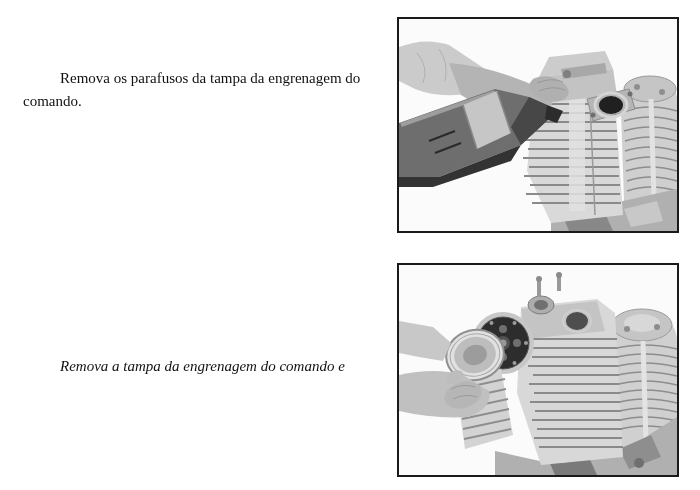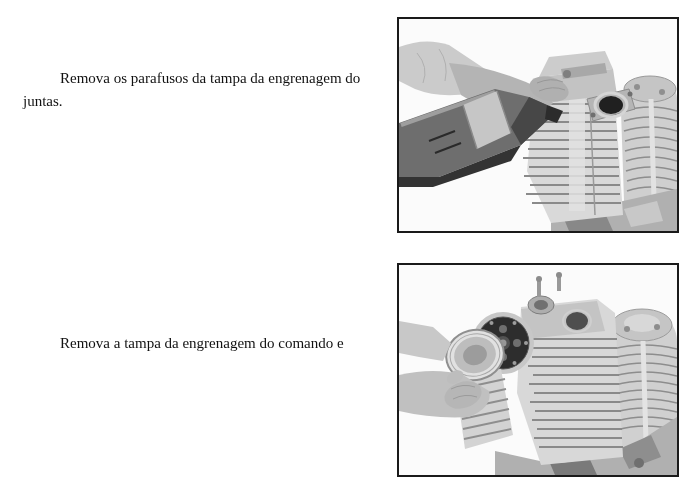--- a/index.html
+++ b/index.html
@@ -20,40 +20,40 @@
     position: absolute;
     margin: 0;
     font-size: 15px;
     line-height: 23px;
     width: 374px;
     color: #111111;
   }
   .instruction .line { display: block; white-space: nowrap; }
   .instruction .line.indent { padding-left: 37px; }
   #instr-1 { left: 23px; top: 67px; }
-  #instr-2 { left: 23px; top: 332px; }
+  #instr-2 { left: 23px; top: 355px; font-style: italic; }
   .photo {
     position: absolute;
     margin: 0;
     box-sizing: border-box;
     border: 2px solid #1a1a1a;
     background: #fbfbfb;
   }
   #photo-1 { left: 397px; top: 17px;  width: 282px; height: 216px; }
   #photo-2 { left: 397px; top: 263px; width: 282px; height: 214px; }
   .photo svg { display: block; width: 100%; height: 100%; }
 </style>
 </head>
 <body>
 
 <main>
 
   <p class="instruction" id="instr-1">
     <span class="line indent">Remova os parafusos da tampa da engrenagem do</span>
-    <span class="line">juntas.</span>
+    <span class="line">comando.</span>
   </p>
 
   <figure class="photo" id="photo-1" role="img" aria-label="Foto em preto e branco: mão com parafusadeira pneumática removendo os parafusos da tampa da engrenagem do comando no cabeçote do motor com aletas de refrigeração">
     <svg viewBox="0 0 278 212" preserveAspectRatio="none">
       <rect width="278" height="212" fill="#fbfbfb"></rect>
 
       <g>
         <path d="M222,92 C226,70 242,58 258,61 C270,63 278,71 278,79 L278,212 L226,212 Z" fill="#cfcfcf"></path>
         <ellipse cx="251" cy="70" rx="26" ry="13" fill="#c5c5c5" stroke="#999999"></ellipse>
         <circle cx="238" cy="68" r="3" fill="#8f8f8f"></circle>

